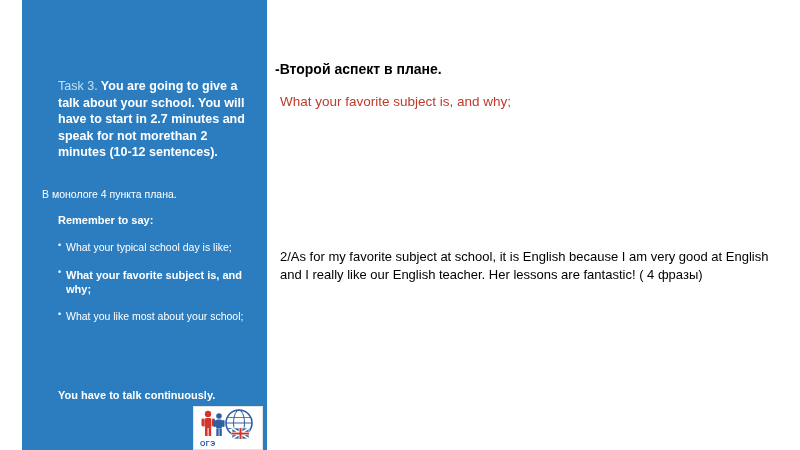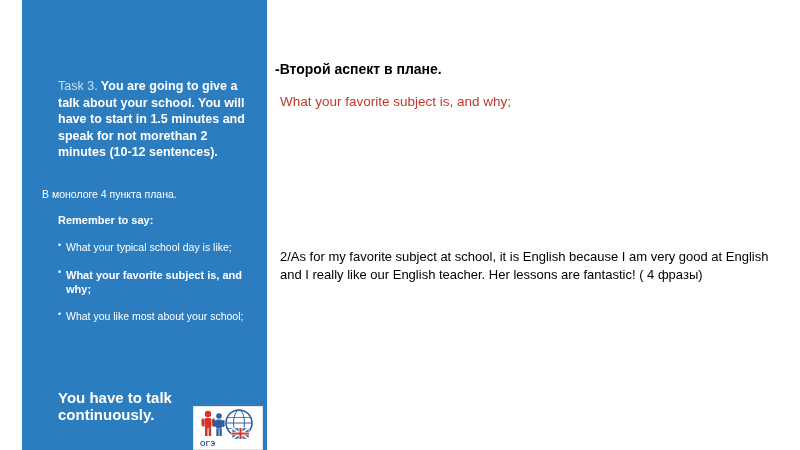--- a/index.html
+++ b/index.html
@@ -99,21 +99,21 @@
     font-weight: bold;
     font-size: 11px;
     line-height: 1.32;
   }
   .continuously {
     position: absolute;
     left: 36px;
     top: 389px;
     width: 205px;
     color: #ffffff;
-    font-size: 15px;
+    font-size: 11px;
     font-weight: bold;
   }
   
   .logo-box {
     position: absolute;
     left: 193px;
     top: 406px;
     width: 70px;
     height: 44px;
     background: #ffffff;
@@ -182,21 +182,21 @@
 </head>
 <body>
 
 <div class="slide">
 
   <div class="left-strip"></div>
 
   <div class="left-panel">
 
     <div class="task-block">
-      <span class="task-label">Task 3.</span><span class="task-text"> You are going to give a talk about your school. You will have to start in 1.5 minutes and speak for not  morethan 2 minutes (10-12 sentences).</span>
+      <span class="task-label">Task 3.</span><span class="task-text"> You are going to give a talk about your school. You will have to start in 2.7 minutes and speak for not  morethan 2 minutes (10-12 sentences).</span>
     </div>
 
     <div class="mono-note">В монологе 4 пункта плана.</div>
 
     <div class="remember">Remember to say:</div>
 
     <div class="bullets">
       <div class="bullet">What your typical school day is like;</div>
       <div class="bullet bold">What your favorite subject is, and why;</div>
       <div class="bullet">What you like most about your school;</div>

